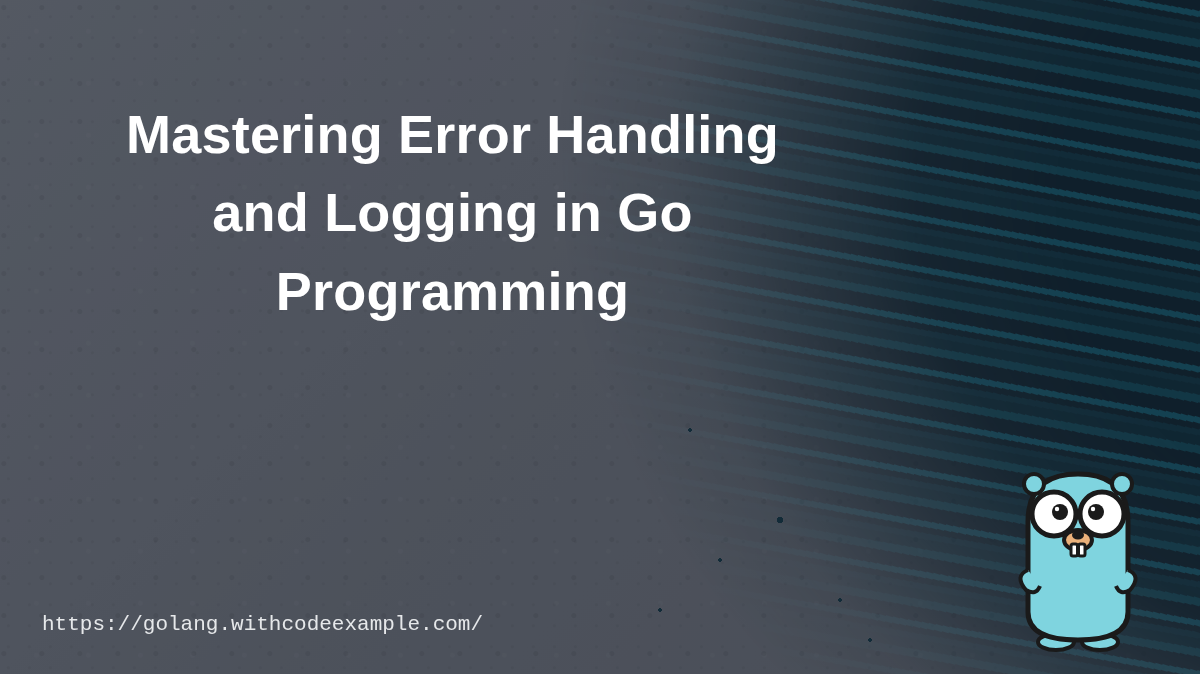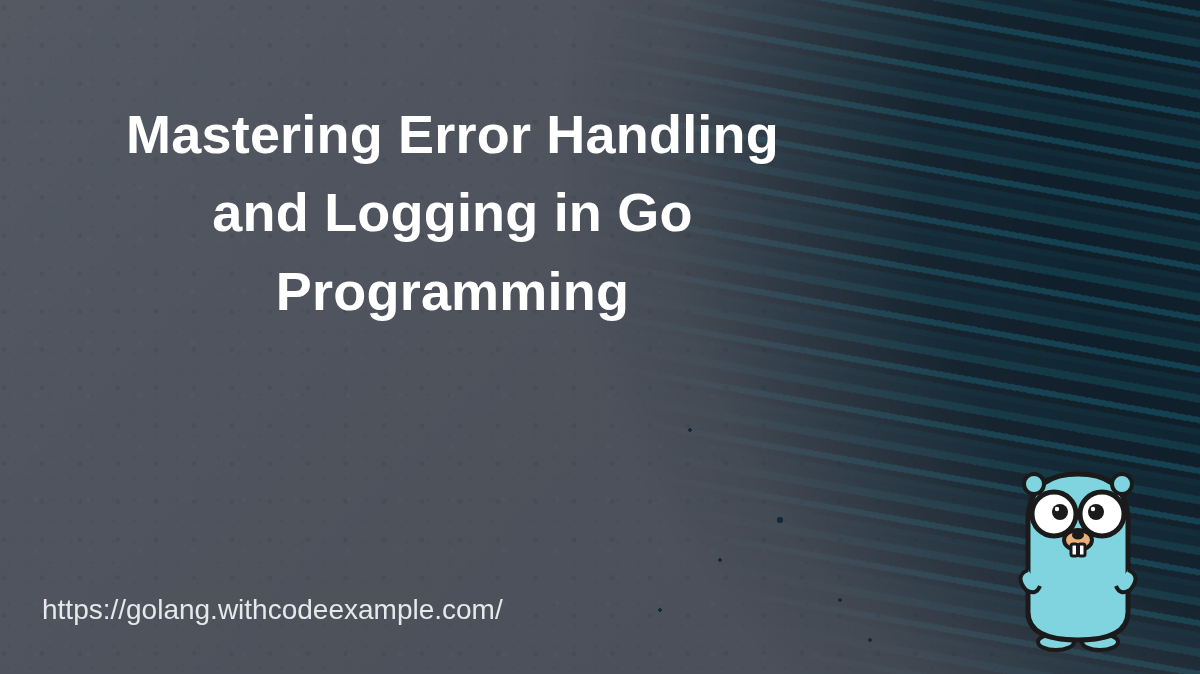--- a/index.html
+++ b/index.html
@@ -74,24 +74,25 @@
     color: #fff;
     font-weight: 700;
     font-size: 54px;
     line-height: 1.45;
     text-align: center;
     letter-spacing: 0.2px;
   }
   .url {
     position: absolute;
     left: 42px;
-    bottom: 48px;
+    bottom: 38px;
     color: #e6e8ea;
-    font-size: 28px;
+    font-size: 21px;
     font-weight: 400;
+    font-family: Liberation Mono, monospace;
   }
   .gopher {
     position: absolute;
     right: 42px;
     bottom: 22px;
     width: 160px;
     height: 190px;
   }
   .gopher svg { width: 100%; height: 100%; display: block; }
 </style>

